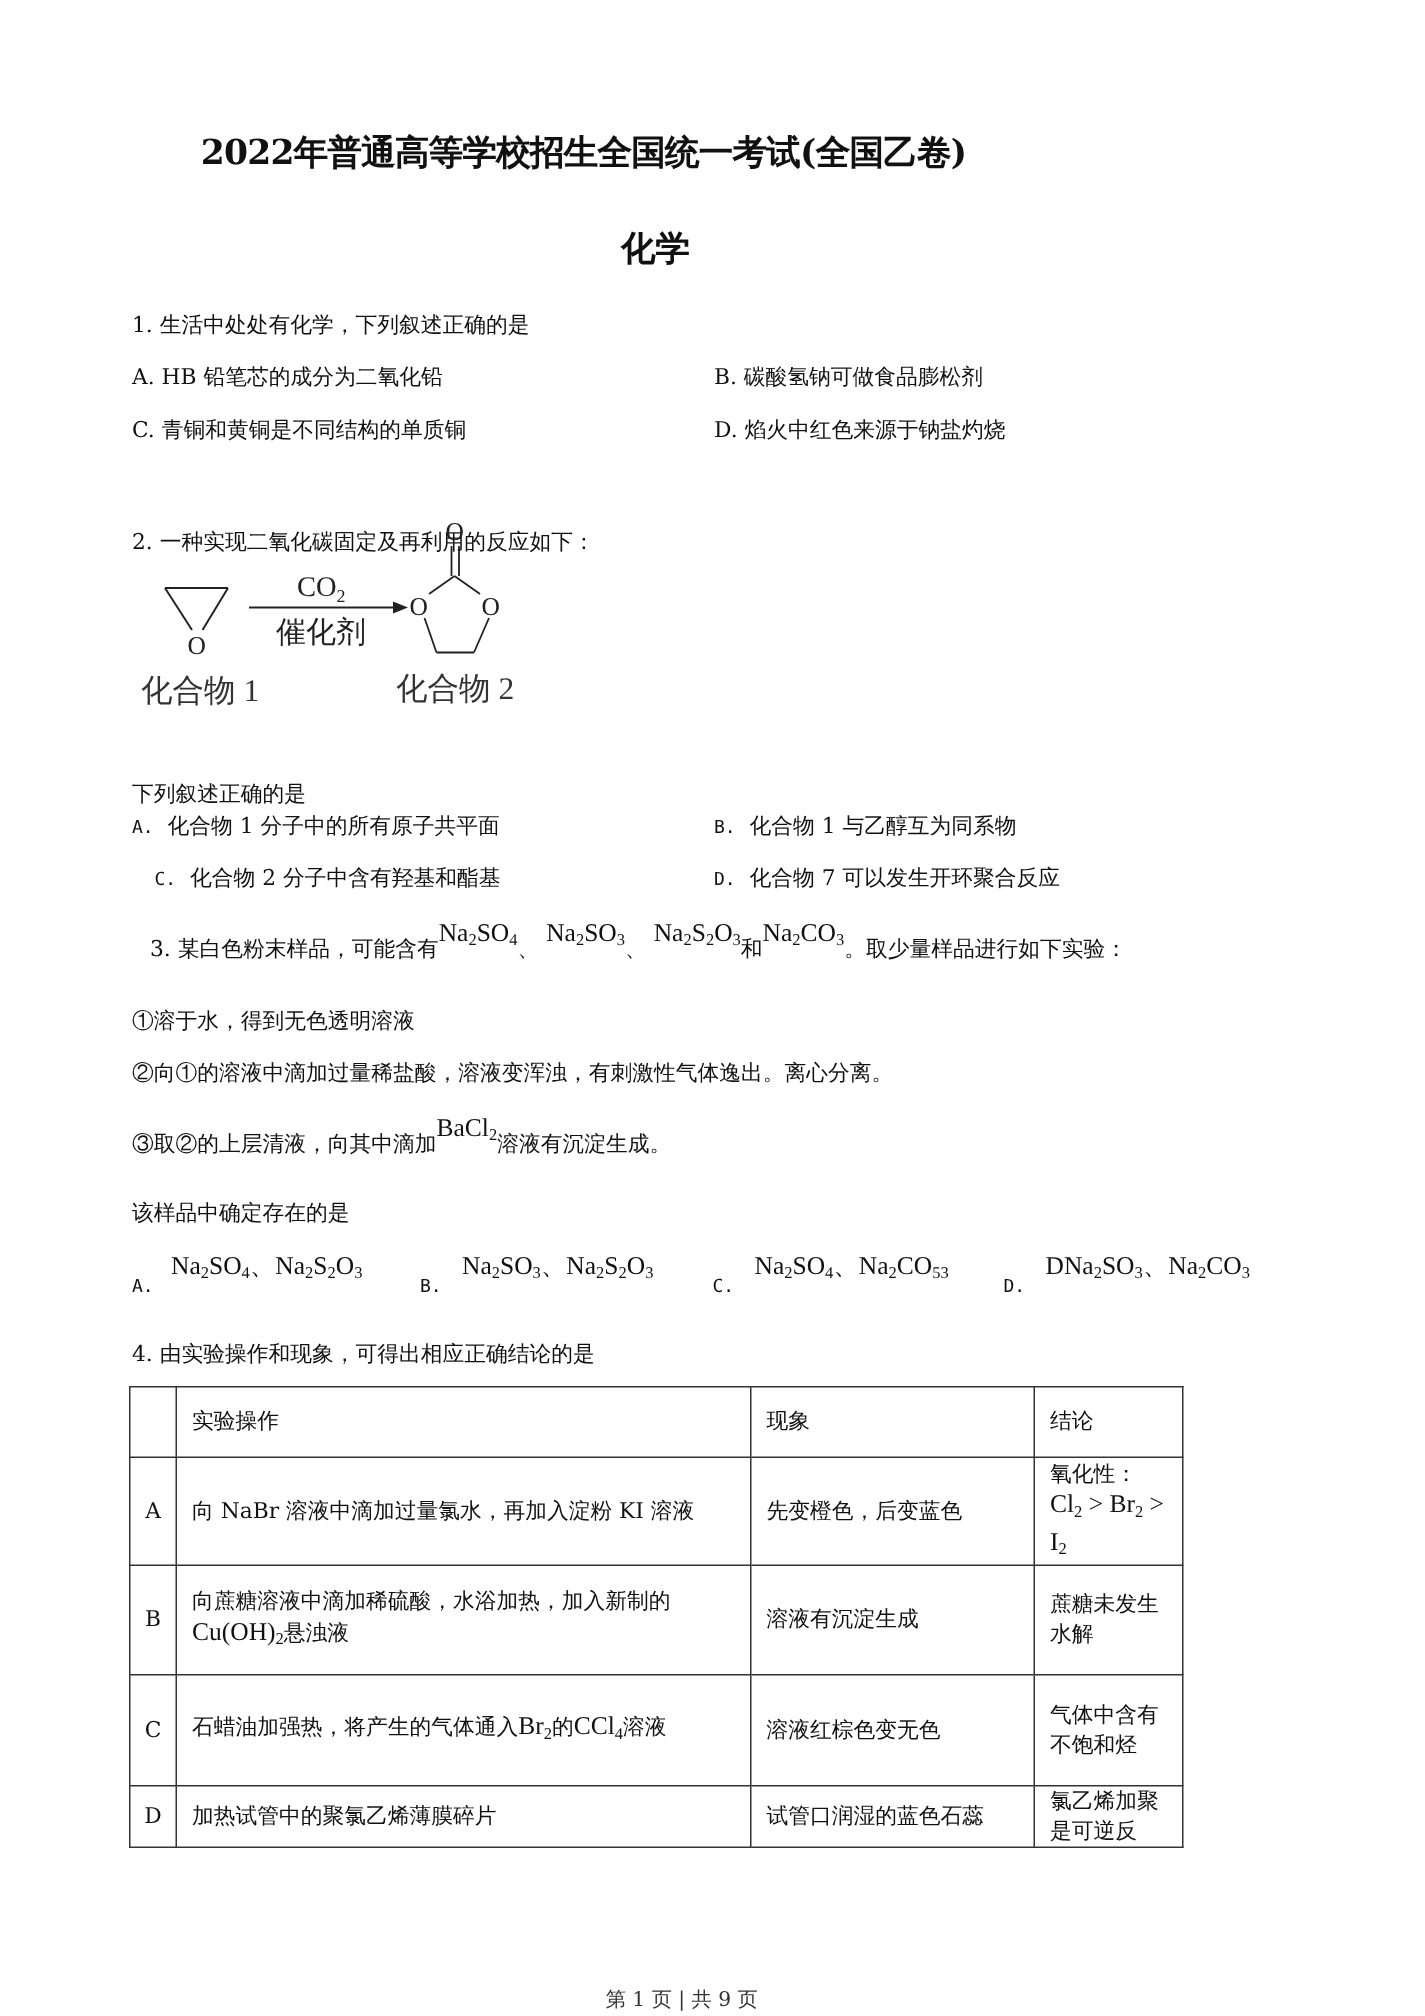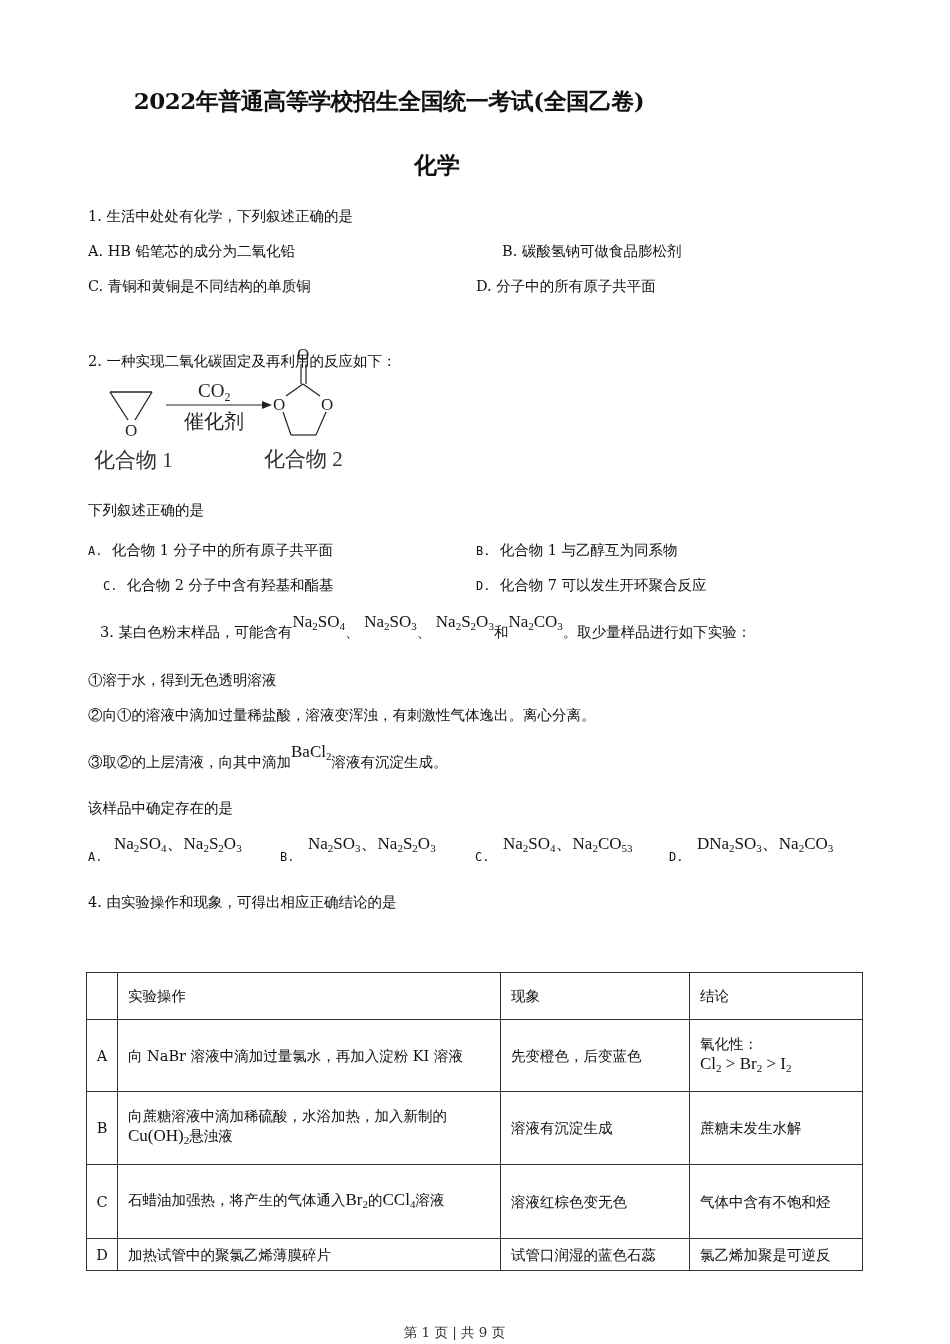--- a/index.html
+++ b/index.html
@@ -18,44 +18,44 @@
     left: 0; width: 874px; top: 150px; text-align: center;
     font-size: 23px; font-weight: bold;
   }
   .line { font-size: 14.5px; white-space: nowrap; }
   .formula { font-family: "Liberation Serif", serif; font-size: 17px; }
   .formula sub { font-size: 11px; vertical-align: -3px; }
   .raise { position: relative; top: -10px; }
   .optlabel { font-family: "DejaVu Sans Mono", monospace; font-size: 12px; }
   
   table.exp {
-    position: absolute; left: 86px; top: 972px; width: 777px;
+    position: absolute; left: 86px; top: 924px; width: 703px;
     border-collapse: collapse; font-size: 14.5px;
   }
   table.exp td {
     border: 1.5px solid #333333; vertical-align: middle;
     padding: 0 10px; line-height: 20px;
   }
   table.exp td.key { text-align: center; padding: 0; width: 30px; }
   .footer {
     left: 0; width: 909px; top: 1324px; text-align: center; font-size: 13.5px; color: #333;
   }
   svg text { font-family: "Liberation Serif", serif; }
 </style>
 </head>
 <body>
 
 <div class="abs title" data-name="exam-title">2022年普通高等学校招生全国统一考试(全国乙卷)</div>
 <div class="abs subject" data-name="subject-title">化学</div>
 
 <div class="abs line" style="left:88px; top:207px;" data-name="q1-stem">1. 生活中处处有化学，下列叙述正确的是</div>
 <div class="abs line" style="left:88px; top:242px;" data-name="q1-option-a"><span>A.</span> <span>HB 铅笔芯的成分为二氧化铅</span></div>
-<div class="abs line" style="left:502px; top:242px;" data-name="q1-option-b"><span>B.</span> <span>碳酸氢钠可做食品膨松剂</span></div>
+<div class="abs line" style="left:476px; top:242px;" data-name="q1-option-b"><span>B.</span> <span>碳酸氢钠可做食品膨松剂</span></div>
 <div class="abs line" style="left:88px; top:277px;" data-name="q1-option-c"><span>C.</span> <span>青铜和黄铜是不同结构的单质铜</span></div>
-<div class="abs line" style="left:476px; top:277px;" data-name="q1-option-d"><span>D.</span> <span>分子中的所有原子共平面</span></div>
+<div class="abs line" style="left:476px; top:277px;" data-name="q1-option-d"><span>D.</span> <span>焰火中红色来源于钠盐灼烧</span></div>
 
 <div class="abs line" style="left:88px; top:312px;margin-top:40px;" data-name="q2-stem">2. 一种实现二氧化碳固定及再利用的反应如下：</div>
 
 <div class="abs" style="left:88px; top:340px; width:290px; height:140px;" data-name="reaction-diagram">
   <svg width="290" height="140" viewBox="0 0 290 140" data-name="reaction-scheme-svg">
 
     <g data-name="epoxide-structure">
       <line x1="22" y1="52" x2="64" y2="52" stroke="#222" stroke-width="1.3"></line>
       <line x1="22" y1="52" x2="40" y2="80" stroke="#222" stroke-width="1.3"></line>
       <line x1="64" y1="52" x2="47" y2="80" stroke="#222" stroke-width="1.3"></line>
@@ -79,21 +79,21 @@
       <text x="233" y="70" font-size="17" fill="#222">O</text>
       <line x1="195" y1="72" x2="203" y2="95" stroke="#222" stroke-width="1.2"></line>
       <line x1="238" y1="72" x2="228" y2="95" stroke="#222" stroke-width="1.2"></line>
       <line x1="203" y1="95" x2="228" y2="95" stroke="#222" stroke-width="1.2"></line>
     </g>
     <text x="6" y="127" font-size="21" fill="#333" font-family="DejaVu Sans, sans-serif" data-name="compound-1-label">化合物 1</text>
     <text x="176" y="126" font-size="21" fill="#333" font-family="DejaVu Sans, sans-serif" data-name="compound-2-label">化合物 2</text>
   </svg>
 </div>
 
-<div class="abs line" style="left:88px; top:501px;" data-name="q2-prompt">下列叙述正确的是</div>
+<div class="abs line" style="left:88px; top:520px;" data-name="q2-prompt">下列叙述正确的是</div>
 <div class="abs line" style="left:88px; top:541px;" data-name="q2-option-a"><span class="optlabel">A.</span>&nbsp; <span>化合物 1 分子中的所有原子共平面</span></div>
 <div class="abs line" style="left:476px; top:541px;" data-name="q2-option-b"><span class="optlabel">B.</span>&nbsp; <span>化合物 1 与乙醇互为同系物</span></div>
 <div class="abs line" style="left:88px; top:576px;margin-left:15px;" data-name="q2-option-c"><span class="optlabel">C.</span>&nbsp; <span>化合物 2 分子中含有羟基和酯基</span></div>
 <div class="abs line" style="left:476px; top:576px;" data-name="q2-option-d"><span class="optlabel">D.</span>&nbsp; <span>化合物 7 可以发生开环聚合反应</span></div>
 
 <div class="abs line" style="left:100px; top:622px;" data-name="q3-stem">
   <span>3. 某白色粉末样品，可能含有</span><span class="formula raise" data-name="formula-na2so4">Na<sub>2</sub>SO<sub>4</sub></span><span>、</span>&nbsp;<span class="formula raise" data-name="formula-na2so3">Na<sub>2</sub>SO<sub>3</sub></span><span>、</span>&nbsp;<span class="formula raise" data-name="formula-na2s2o3">Na<sub>2</sub>S<sub>2</sub>O<sub>3</sub></span><span>和</span><span class="formula raise" data-name="formula-na2co3">Na<sub>2</sub>CO<sub>3</sub></span><span>。取少量样品进行如下实验：</span>
 </div>
 <div class="abs line" style="left:88px; top:671px;" data-name="q3-step-1">①溶于水，得到无色透明溶液</div>
 <div class="abs line" style="left:88px; top:706px;" data-name="q3-step-2">②向①的溶液中滴加过量稀盐酸，溶液变浑浊，有刺激性气体逸出。离心分离。</div>

